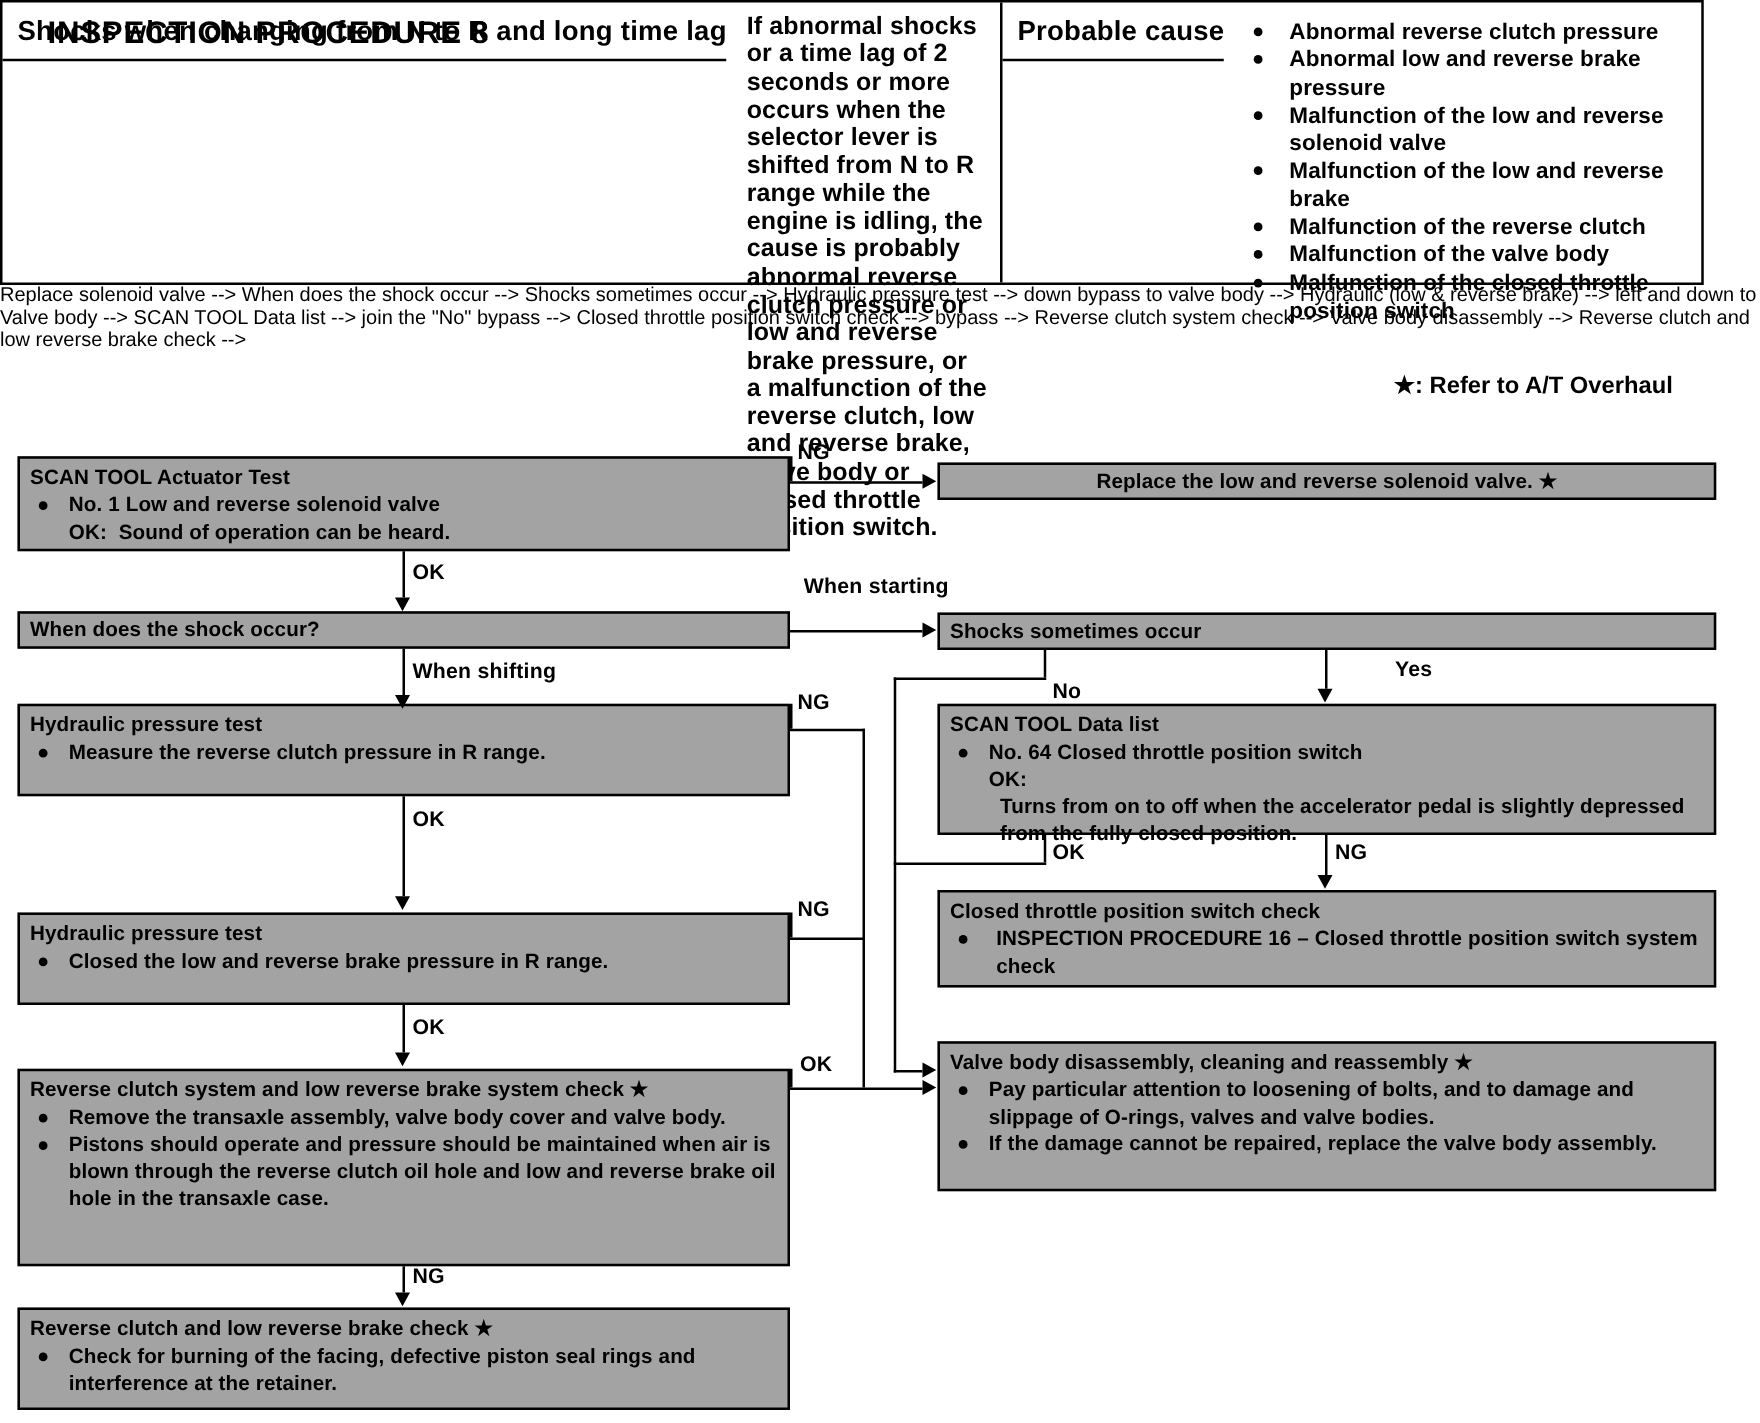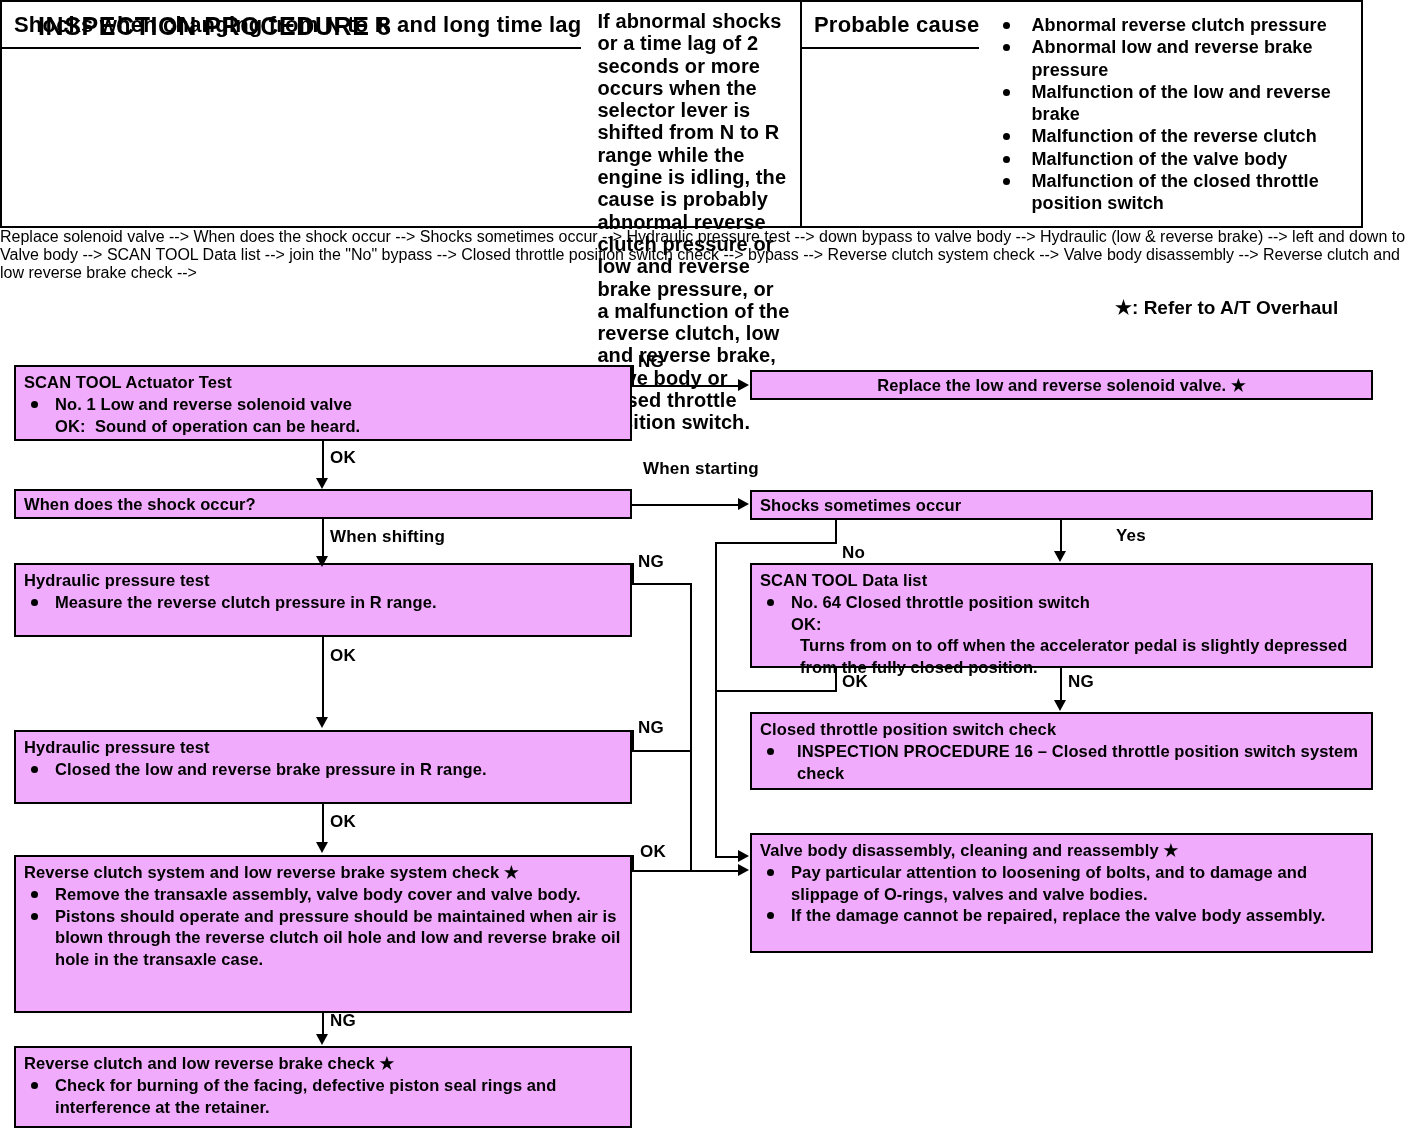--- a/index.html
+++ b/index.html
@@ -22,21 +22,21 @@
   #symptom-desc{font-size:20px;line-height:22.3px;font-weight:bold;letter-spacing:.1px;}
   ul.cause-list{margin:4px 0 0 0;padding:0;list-style:none;}
   ul.cause-list li{font-size:18px;line-height:22.3px;font-weight:bold;
                    position:relative;padding-left:36px;letter-spacing:.1px;}
   ul.cause-list li::before{content:"";position:absolute;left:8px;top:8px;
                    width:7px;height:7px;background:#000;border-radius:50%;}
   
   #refer-note{left:1095px;top:296px;font-size:19px;font-weight:bold;}
   
   .fbox{position:absolute;border:2.5px solid #000;box-sizing:border-box;
-        background:#f0abfc;padding:5px 8px 4px 8px;}
+        background:#a3a3a3;padding:5px 8px 4px 8px;}
   .ftitle{font-size:16.5px;font-weight:bold;line-height:21px;letter-spacing:.1px;
           white-space:nowrap;}
   .fb-ul{margin:1px 0 0 0;padding:0;list-style:none;}
   .fb-ul li{font-size:16.5px;font-weight:bold;line-height:21.5px;
             position:relative;padding-left:31px;letter-spacing:.1px;}
   .fb-ul li::before{content:"";position:absolute;left:7px;top:7px;
             width:7px;height:7px;background:#000;border-radius:50%;}
   .ok-line{font-size:16.5px;font-weight:bold;line-height:21.5px;padding-left:31px;
            letter-spacing:.1px;}
   
@@ -66,20 +66,21 @@
     <div class="tbl-body">
       <div id="symptom-desc">If abnormal shocks or a time lag of 2 seconds or more occurs when the selector lever is shifted from N to R range while the engine is idling, the cause is probably abnormal reverse clutch pressure or low and reverse brake pressure, or a malfunction of the reverse clutch, low and reverse brake, valve body or closed throttle position switch.</div>
     </div>
   </div>
   <div class="tbl-col right">
     <div class="tbl-head">Probable cause</div>
     <div class="tbl-body">
       <ul class="cause-list">
         <li>Abnormal reverse clutch pressure</li>
         <li>Abnormal low and reverse brake pressure</li>
+        <li>Malfunction of the low and reverse solenoid valve</li>
         <li>Malfunction of the low and reverse brake</li>
         <li>Malfunction of the reverse clutch</li>
         <li>Malfunction of the valve body</li>
         <li>Malfunction of the closed throttle position switch</li>
       </ul>
     </div>
   </div>
 </div>
 
 

